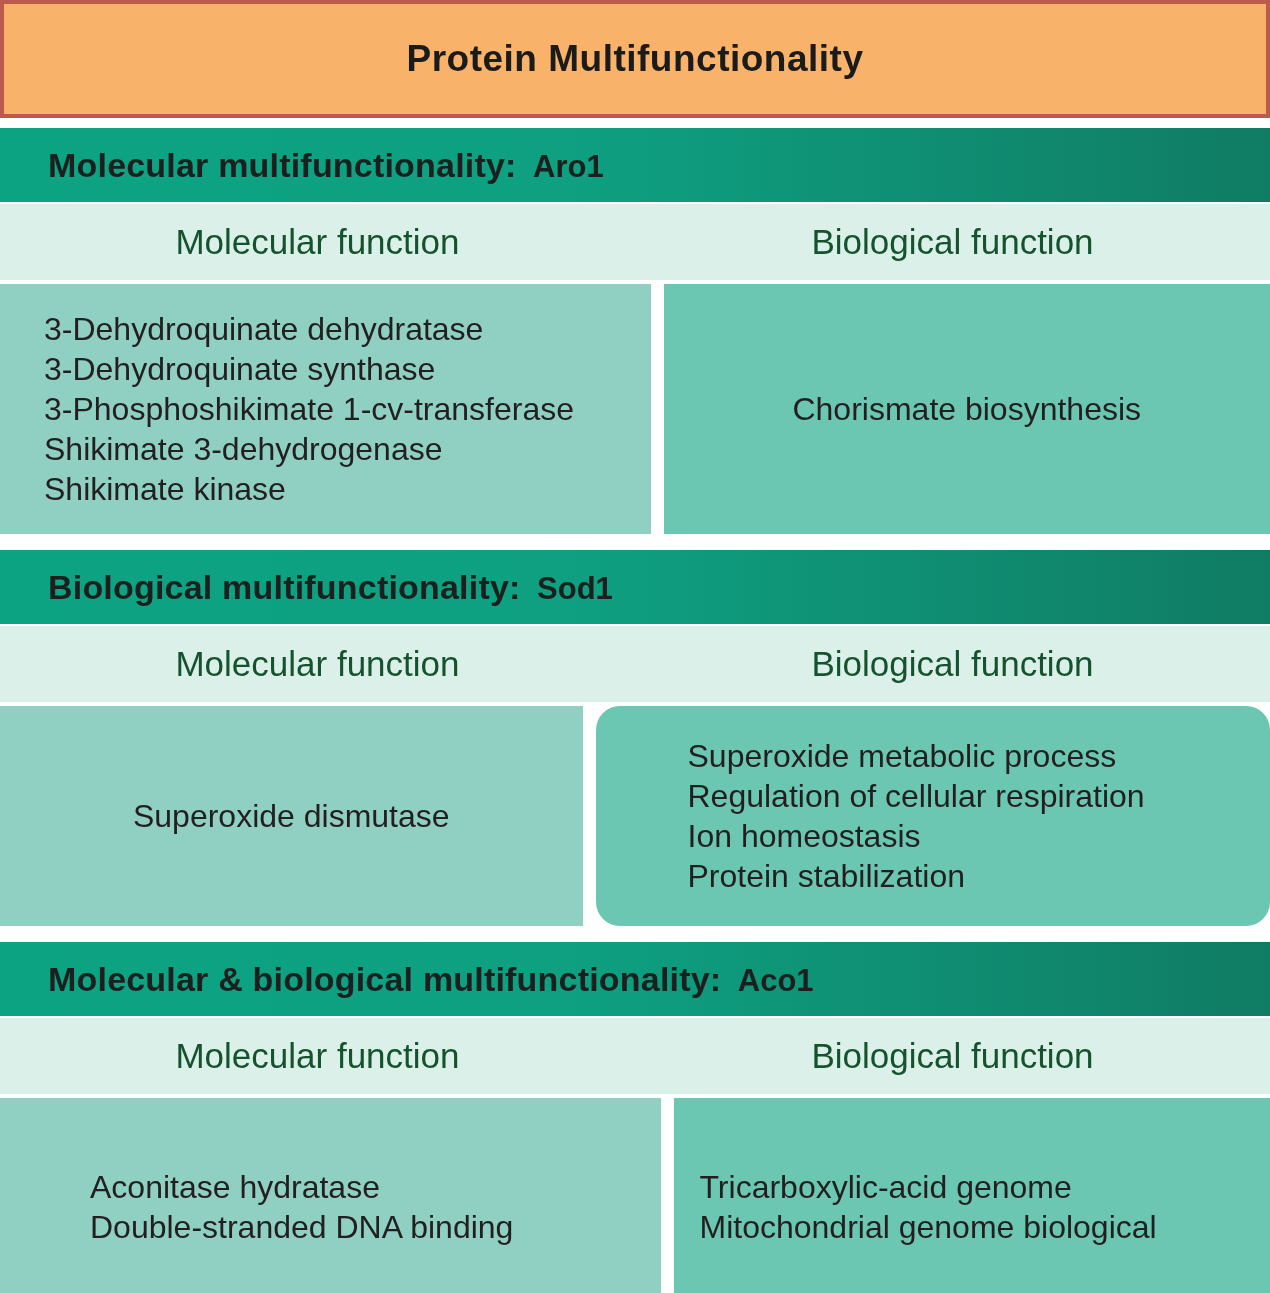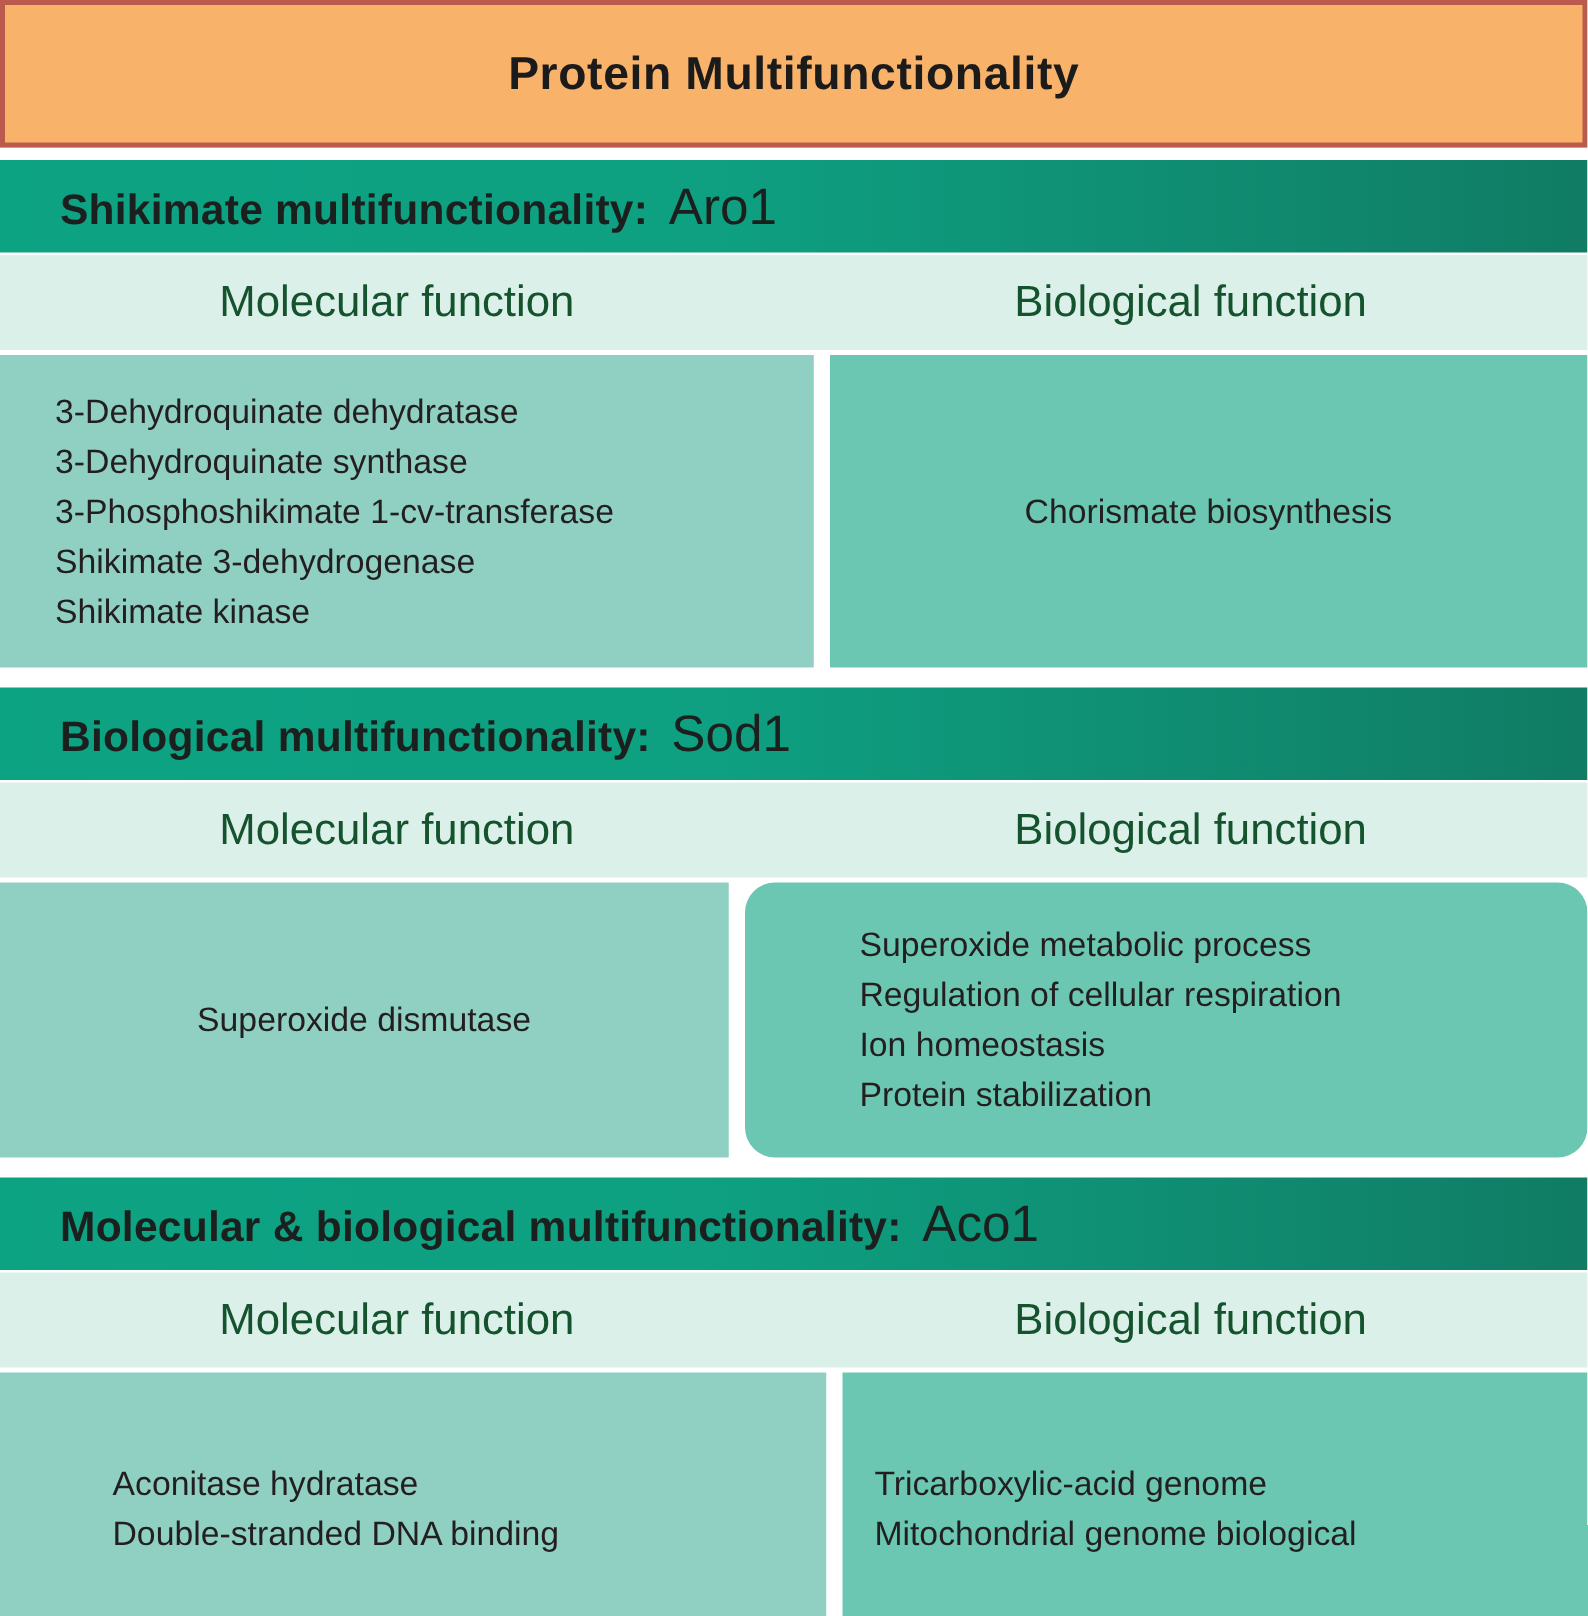--- a/index.html
+++ b/index.html
@@ -26,39 +26,39 @@
 
   
   .bar{
     height:74px;
     background:linear-gradient(90deg,#0CA383 0%,#0EA081 45%,#10836A 90%,#0F7C63 100%);
     display:flex;align-items:center;
     padding-left:48px;box-sizing:border-box;
   }
   .bar-line{white-space:nowrap;}
   .bar-label{font-size:34px;font-weight:bold;color:#1b1f1d;letter-spacing:.2px;}
-  .bar-protein{font-size:41px;font-weight:400;color:#1b1f1d;margin-left:12px;}
+  .bar-protein{font-size:31px;font-weight:700;color:#1b1f1d;margin-left:12px;}
 
   
   .colheads{
     height:76px;margin-top:2px;
     background:var(--pale,#DCF0EA);
     display:flex;
   }
   .colhead{
     width:50%;display:flex;align-items:center;justify-content:center;
     font-size:35px;color:#14532d;
   }
 
   
   .cells{display:flex;gap:13px;margin-top:4px;}
   .cell{
     flex:1;box-sizing:border-box;
     display:flex;flex-direction:column;justify-content:center;
-    font-size:27px;line-height:40px;color:#231F20;
+    font-size:32px;line-height:40px;color:#231F20;
   }
   .cell.light{background:var(--cell-light,#8FD0C2);}
   .cell.dark{background:var(--cell-dark,#6BC7B1);}
   .cell.center{align-items:center;text-align:center;}
   .pad44{padding-left:44px;}
   .pad90{padding-left:90px;}
   .pad92{padding-left:92px;border-radius:24px;}
   .pad26{padding-left:26px;}
 
   .h250{height:250px;}
@@ -73,21 +73,21 @@
 
 <div class="canvas">
 
   <div class="title-box">
     <span class="title-text">Protein Multifunctionality</span>
   </div>
 
   <section class="panel">
     <div class="bar">
       <span class="bar-line">
-        <span class="bar-label">Shikimate multifunctionality:</span>
+        <span class="bar-label">Molecular multifunctionality:</span>
         <span class="bar-protein">Aro1</span>
       </span>
     </div>
     <div class="colheads">
       <div class="colhead">Molecular function</div>
       <div class="colhead">Biological function</div>
     </div>
     <div class="cells h250">
       <div class="cell light pad44">
           <div>3-Dehydroquinate dehydratase</div>

